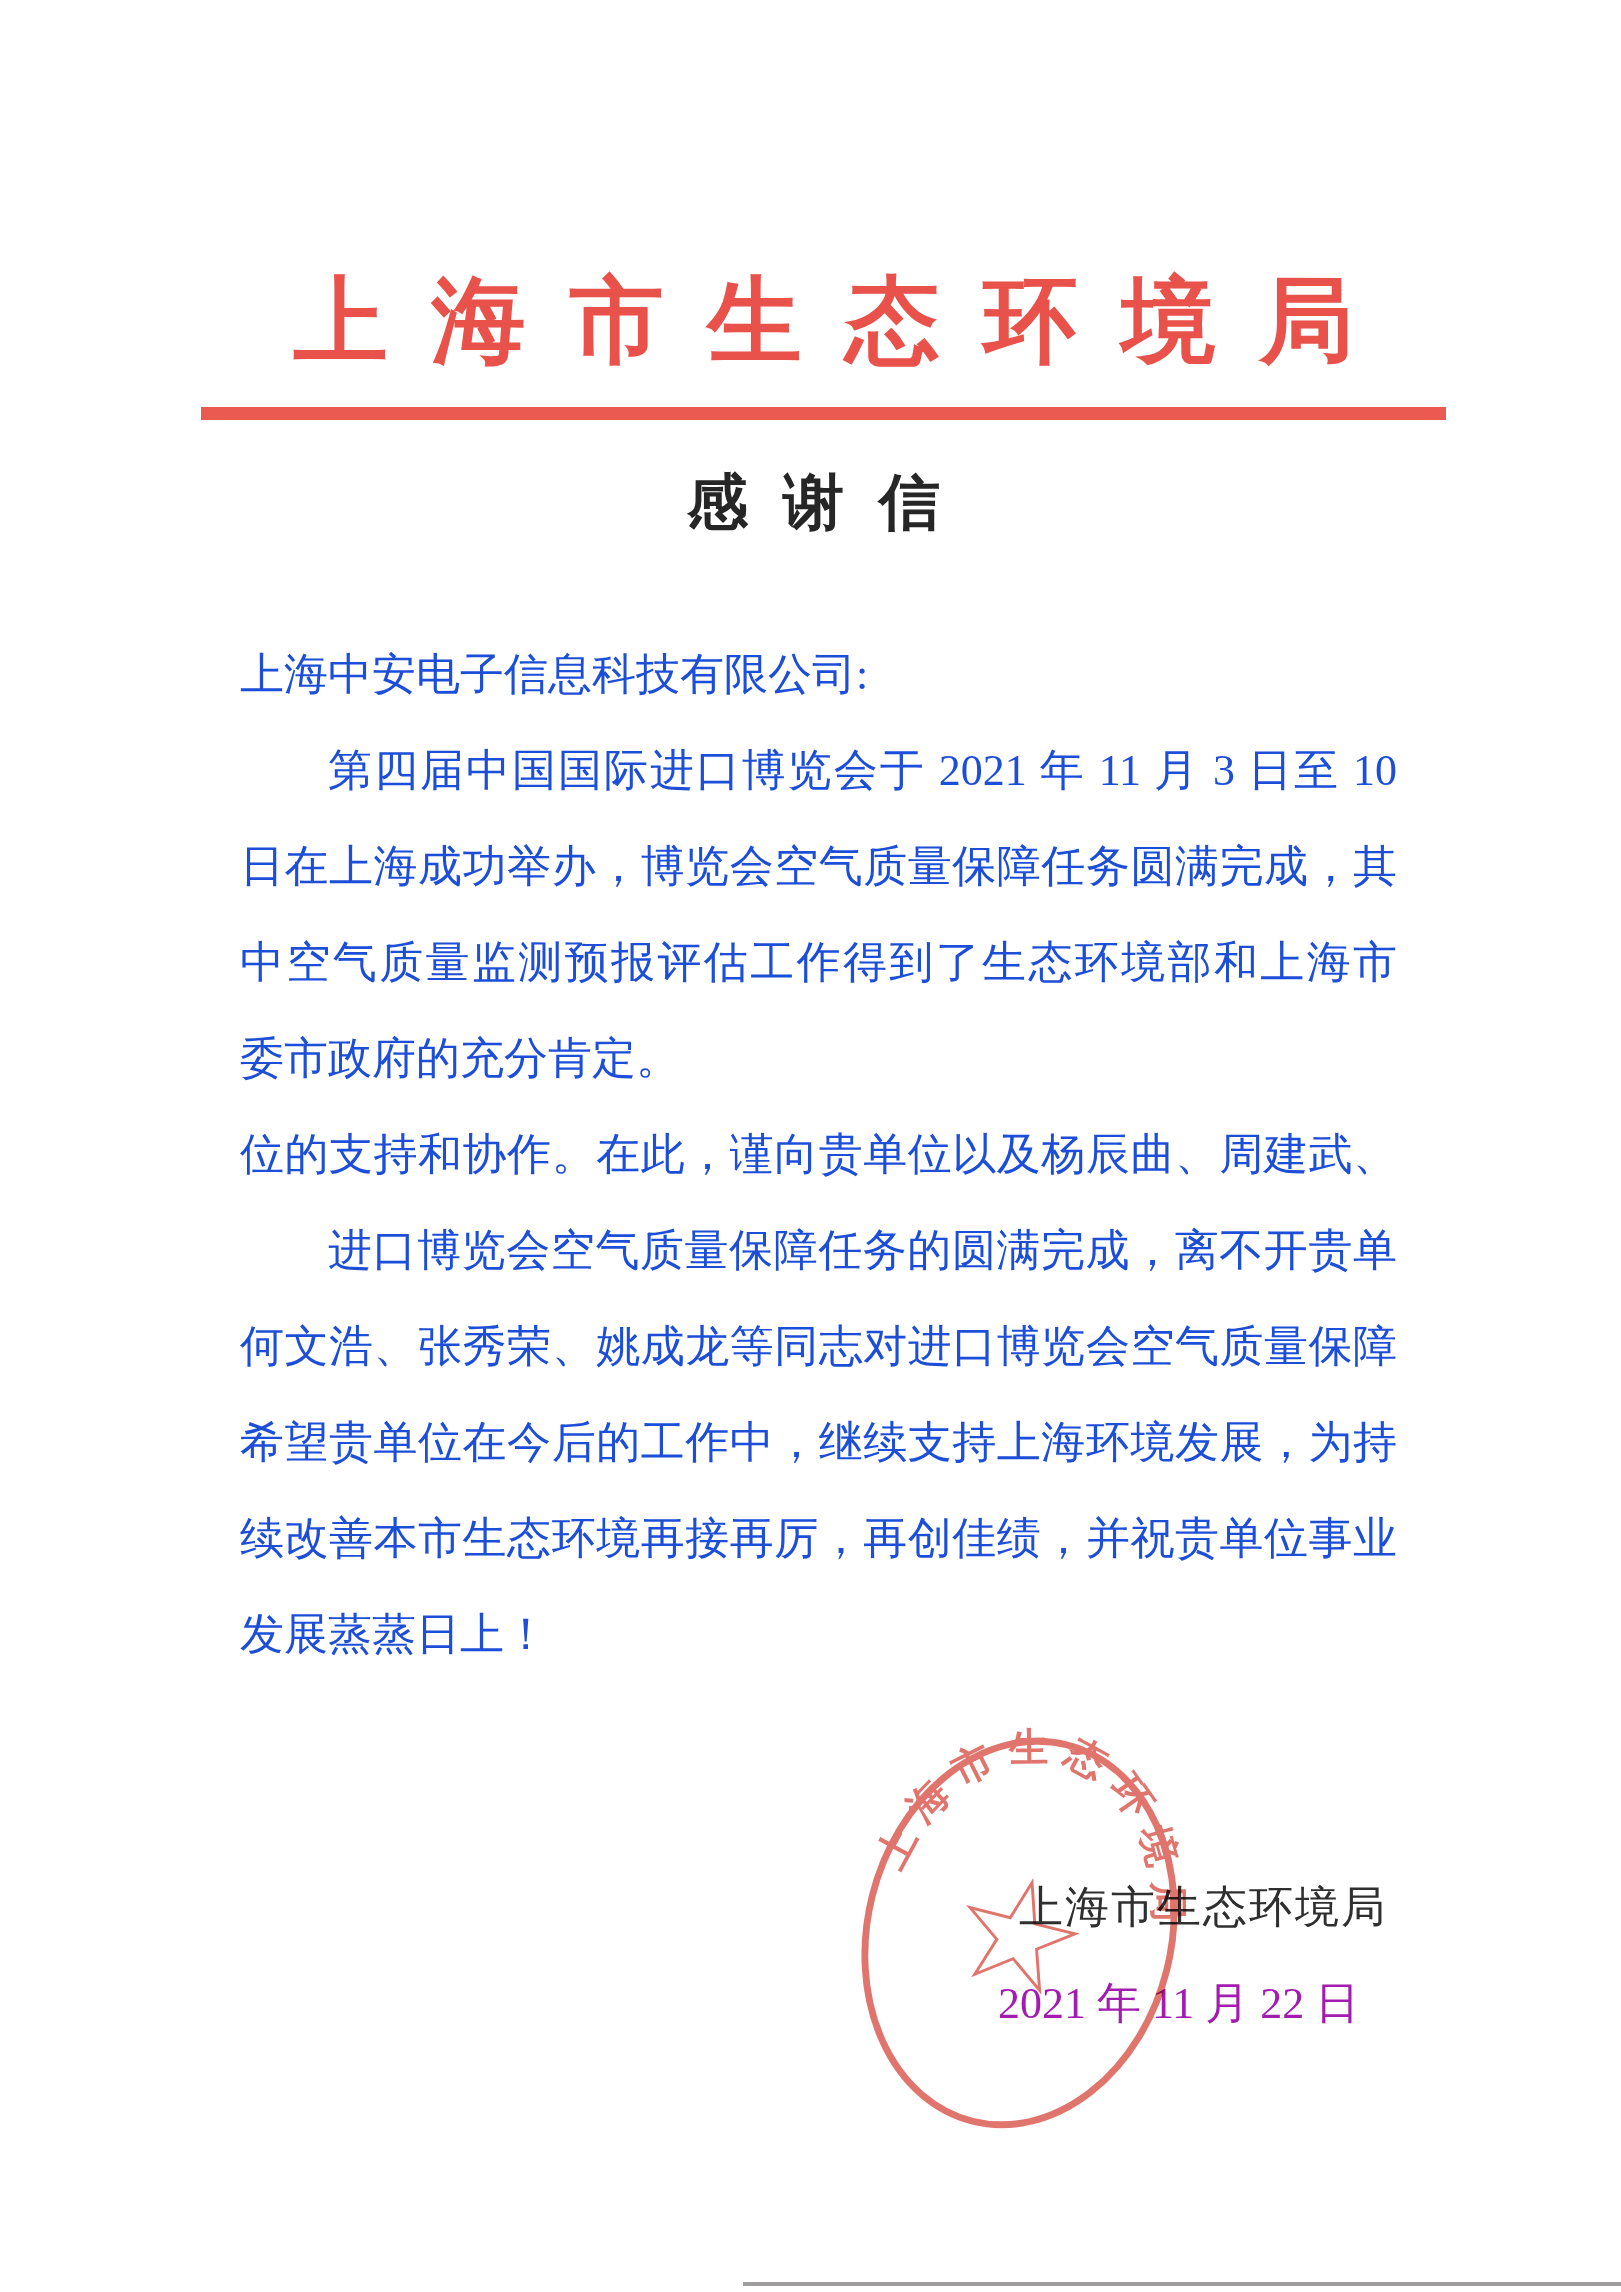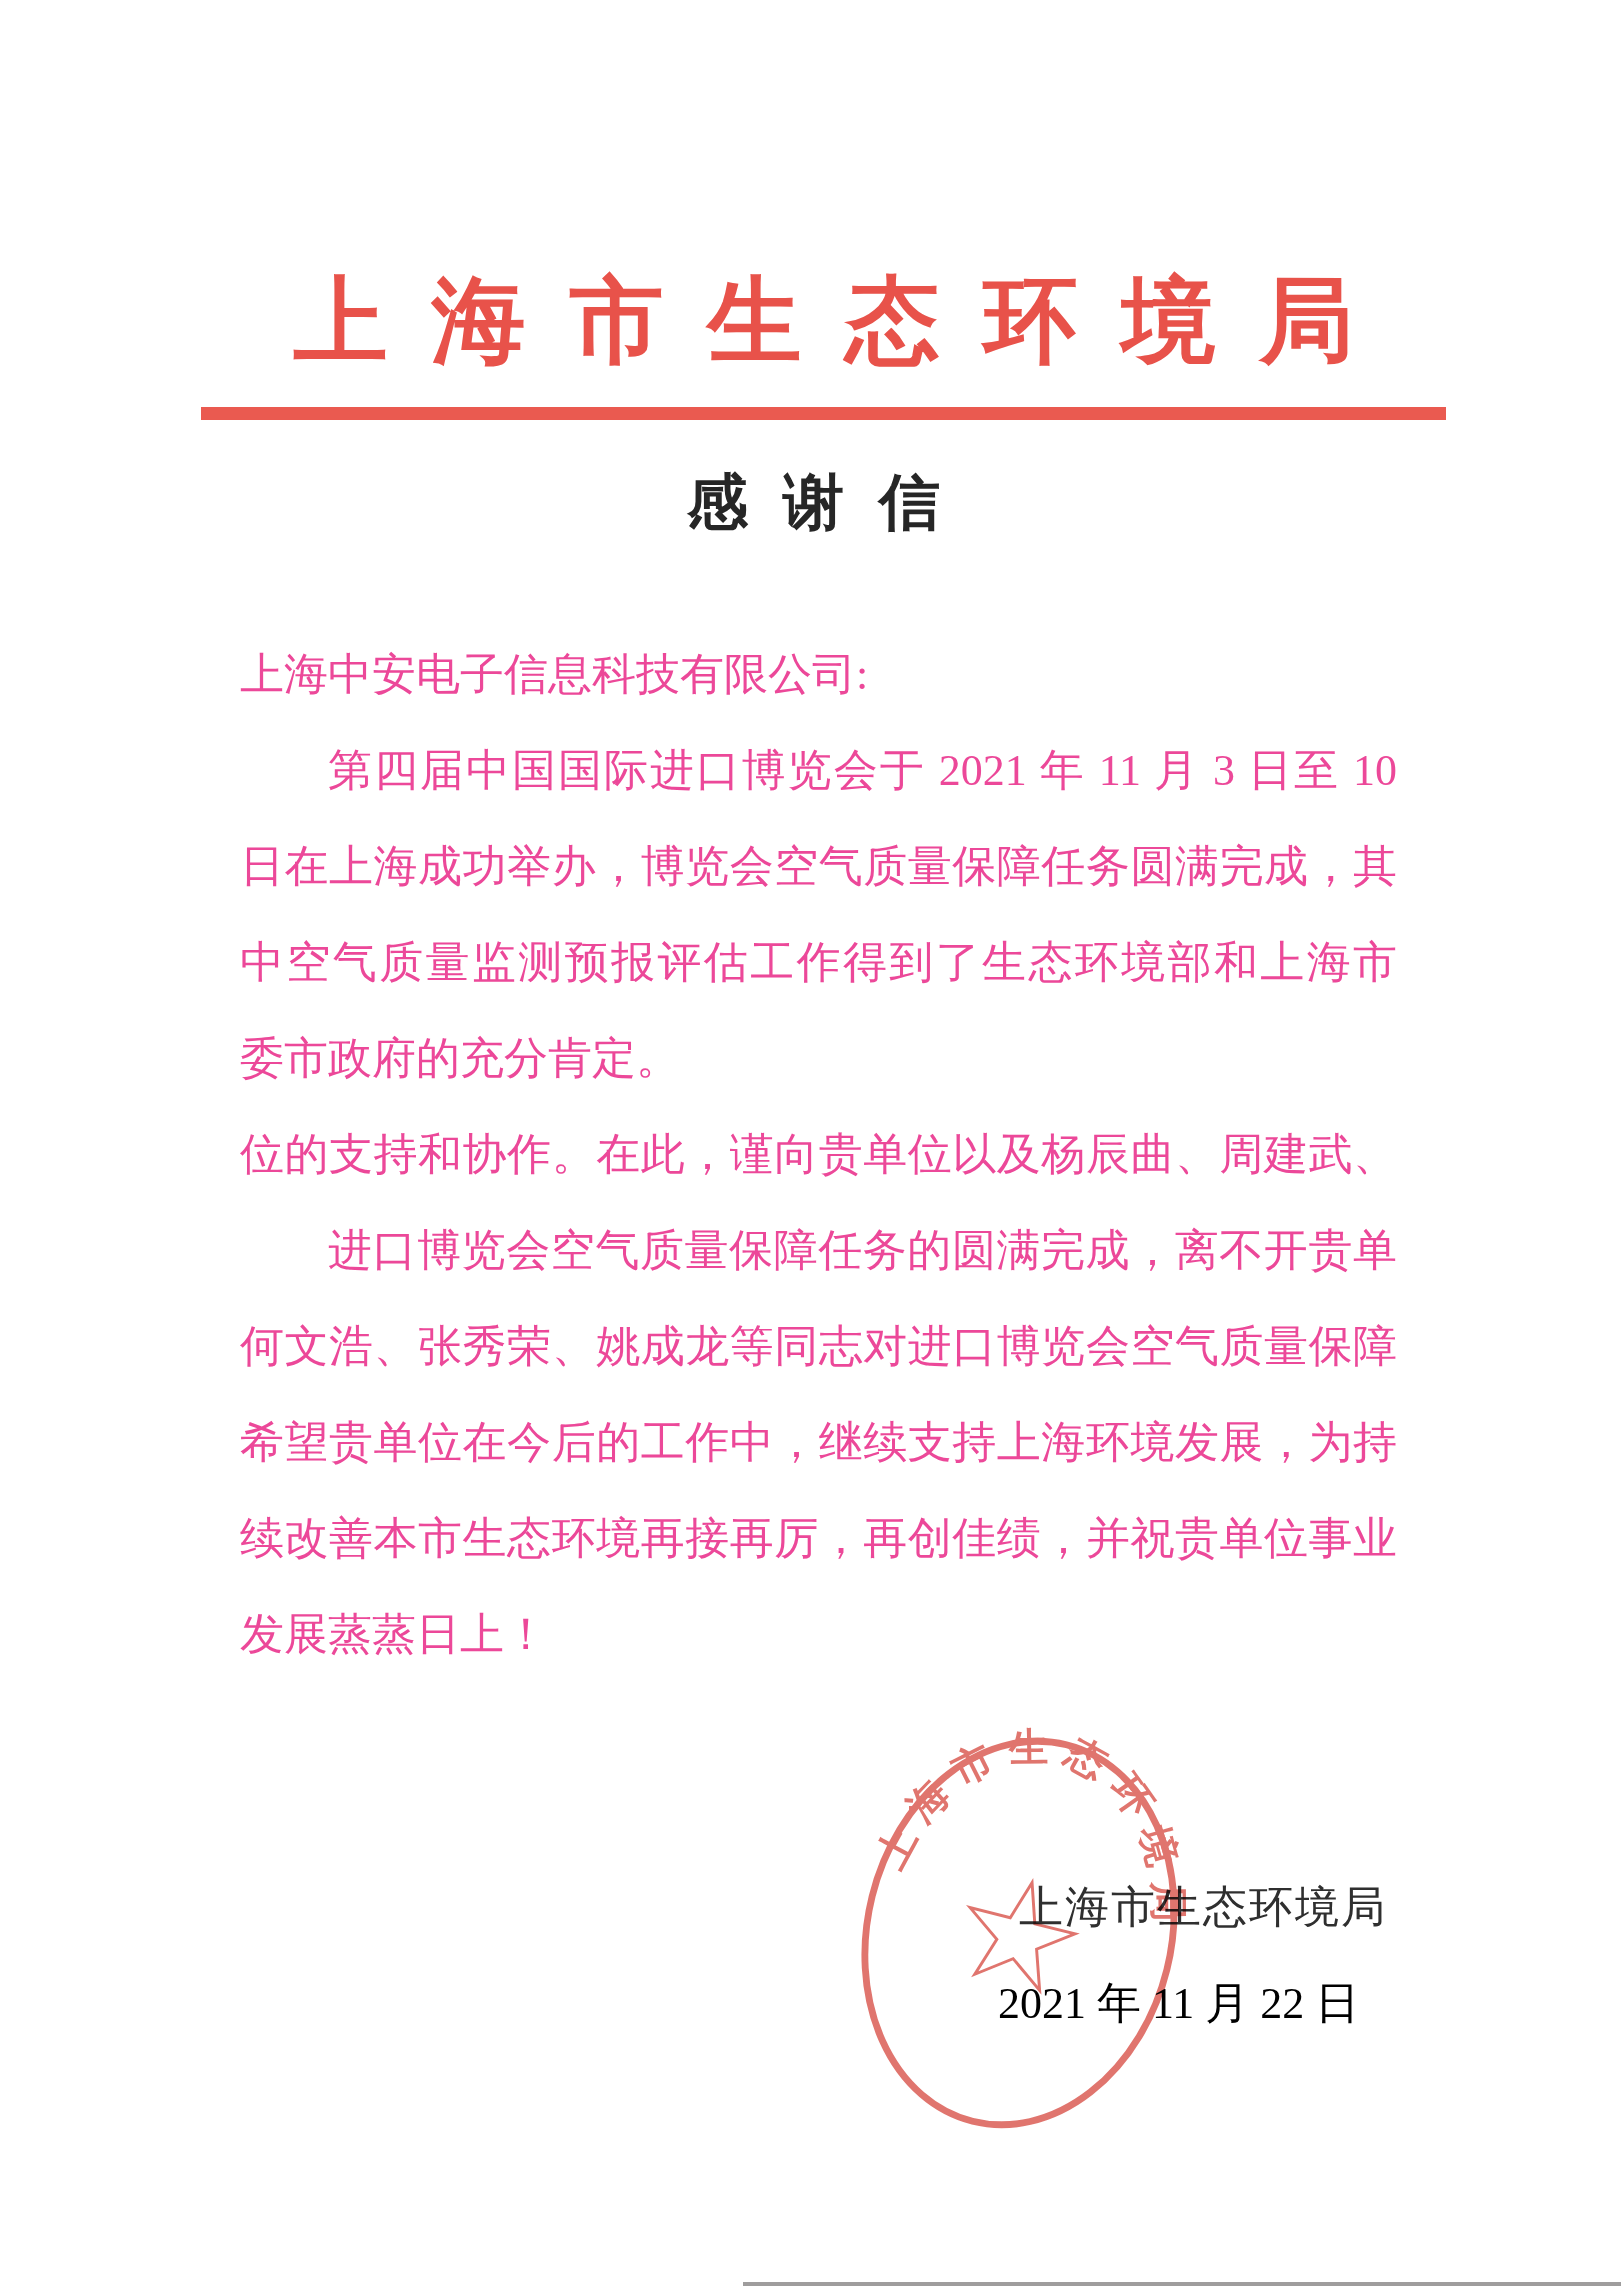--- a/index.html
+++ b/index.html
@@ -39,21 +39,21 @@
     font-weight:600;
     letter-spacing:35px;
     padding-left:35px;
     box-sizing:border-box;
     color:#262626;
   }
   .letter-body{
     position:absolute;
     left:240px;top:627px;
     width:1157px;
-    color:#ec4899;
+    color:#1d4ed8;
   }
   .line{
     height:96px;
     line-height:96px;
     font-size:44px;
     white-space:nowrap;
   }
   .line.fill{
     white-space:normal;
     text-align:justify;
@@ -69,21 +69,21 @@
     font-size:44px;
     letter-spacing:2px;
     color:#2f2f2f;
     white-space:nowrap;
   }
   .signature-date{
     position:absolute;
     left:998px;top:1956px;
     height:96px;line-height:96px;
     font-size:44px;
-    color:#000000;
+    color:#a21caf;
     white-space:nowrap;
   }
   .seal{
     position:absolute;
     left:851px;top:1727px;
     width:338px;height:412px;
     mix-blend-mode:multiply;
     opacity:0.82;
     pointer-events:none;
   }

